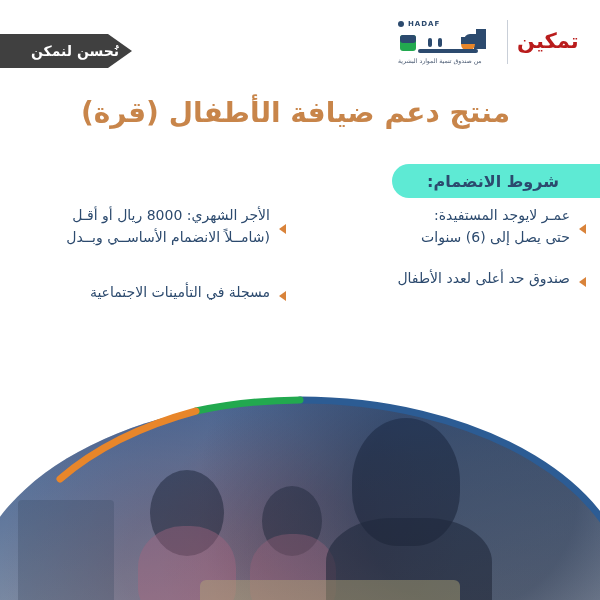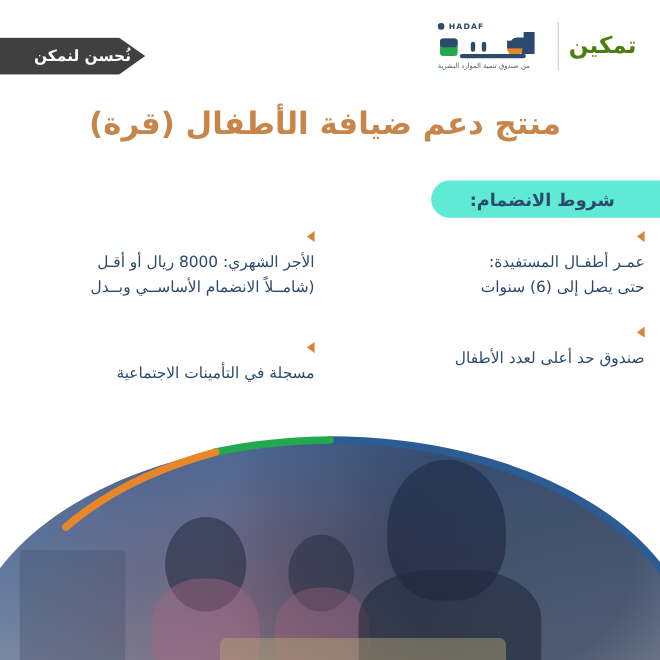--- a/index.html
+++ b/index.html
@@ -27,21 +27,21 @@
     color:#ffffff; font-size:14px; font-weight:bold;
     padding-left:18px; letter-spacing:.2px; white-space:nowrap;
   }
 
   .logo-wrap {
     position:absolute; top:12px; left:398px;
     width:192px; height:60px;
     display:flex; align-items:center; justify-content:flex-end; gap:9px;
   }
   .logo-tamkeen {
-    color:#4d7c0f; font-size:21px; font-weight:bold;
+    color:#b91c1c; font-size:21px; font-weight:bold;
     line-height:1; padding-bottom:2px;
   }
   .logo-divider { width:1px; height:44px; background:#c9cfd8; }
   .logo-hadaf { display:flex; flex-direction:column; align-items:flex-end; gap:1px; }
   .logo-top-row { display:flex; align-items:center; gap:4px; justify-content:space-between; }
   .logo-hadaf-latin { font-size:7px; font-weight:bold; color:#2C4A6E; letter-spacing:1px; }
   .logo-dot { width:6px; height:6px; border-radius:50%; background:#2C4A6E; }
   .logo-mark { position:relative; height:27px; width:100px; }
   .logo-mark svg { display:block; }
   .logo-sub { font-size:6.2px; color:#4a5a72; letter-spacing:.1px; white-space:nowrap; }
@@ -69,22 +69,22 @@
   
   .columns {
     position:absolute; top:205px; left:0; width:600px; height:150px;
     display:flex; flex-direction:row;
   }
   .col { width:300px; padding:0 14px; }
   .col-right { order:0; }
   .col-left  { order:1; }
 
   .bullet-item {
-    display:flex; flex-direction:column; justify-content:flex-start;
-    align-items:flex-start; gap:9px;
+    display:flex; flex-direction:row; justify-content:flex-start;
+    align-items:center; gap:9px;
     margin-bottom:16px;
   }
   .bullet-marker {
     flex:0 0 auto; margin-top:5px;
     width:0; height:0;
     border-top:5px solid transparent;
     border-bottom:5px solid transparent;
     border-right:7px solid #D9833A;
   }
   .bullet-text {
@@ -175,21 +175,21 @@
 <div class="conditions-pill">
   <span>شروط الانضمام:</span>
 </div>
 
 <div class="columns">
 
   <div class="col col-right">
     <div class="bullet-item">
       <span class="bullet-marker"></span>
       <span class="bullet-text">
-        <span class="ln">عمـر أطفـال المستفيدة:</span>
+        <span class="ln">عمـر لايوجد المستفيدة:</span>
         <span class="ln">حتى يصل إلى (6) سنوات</span>
       </span>
     </div>
     <div class="bullet-item">
       <span class="bullet-marker"></span>
       <span class="bullet-text">
         <span class="ln">صندوق حد أعلى لعدد الأطفال</span>
       </span>
     </div>
   </div>

